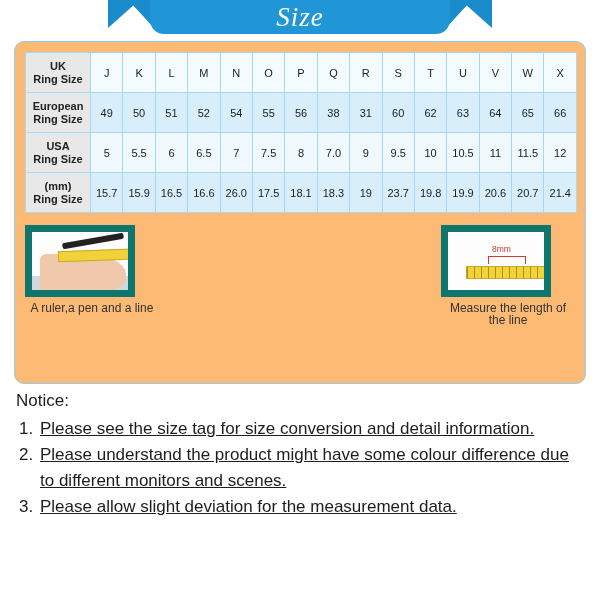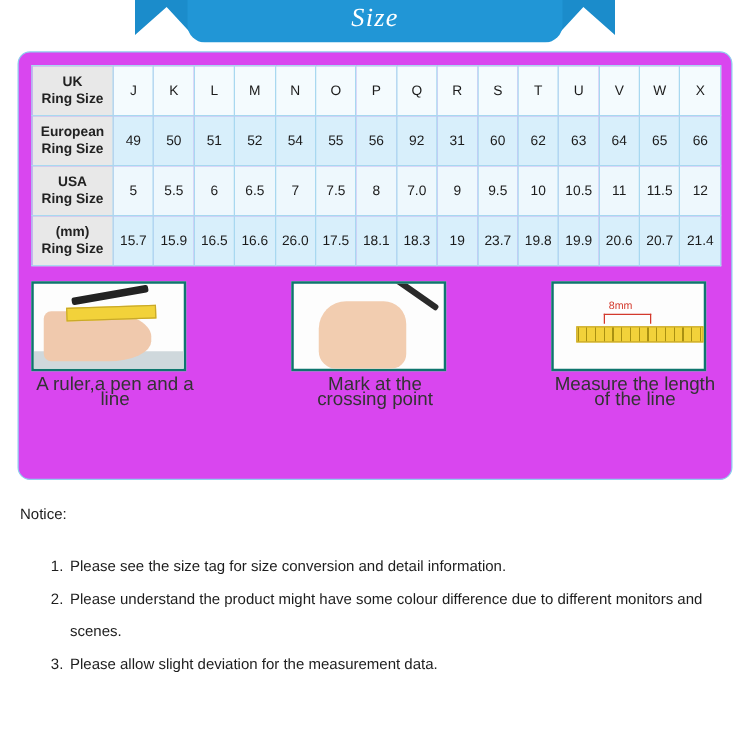--- a/index.html
+++ b/index.html
@@ -57,36 +57,36 @@
   }
   .banner-title {
     position: absolute;
     left: 0;
     right: 0;
     top: 2px;
     text-align: center;
     color: #ffffff;
     font-family: "Liberation Serif", serif;
     font-style: italic;
-    font-size: 21px;
+    font-size: 27px;
     letter-spacing: 1px;
     z-index: 5;
   }
 
   
   .card {
     position: absolute;
     left: 14px;
     top: 41px;
     width: 572px;
     height: 343px;
     border: 1px solid #8ecdee;
     border-radius: 10px;
     box-sizing: border-box;
-    background: #d946ef;
+    background: #fdba74;
     padding: 10px;
   }
 
   
   table.size-table {
     border-collapse: collapse;
     width: 552px;
     table-layout: fixed;
   }
   table.size-table td {
@@ -117,31 +117,31 @@
   
   .steps {
     display: flex;
     justify-content: space-between;
     margin-top: 12px;
   }
   .step {
     width: 134px;
   }
   .step-img {
-    width: 124px;
+    width: 110px;
     height: 72px;
-    border: 2px solid #0f766e;
+    border: 7px solid #0f766e;
     box-sizing: border-box;
     position: relative;
     overflow: hidden;
     background: #fdfdfd;
   }
   .step-cap {
     margin-top: 5px;
-    font-size: 15px;
+    font-size: 12px;
     text-align: center;
     color: #333;
     line-height: 12px;
   }
 
   
   .arm {
     position: absolute;
     background: #f0c9ad;
     border-radius: 40% 30% 25% 35%;
@@ -223,30 +223,31 @@
     position: absolute;
     left: 40px; top: 24px; width: 36px; height: 7px;
     border: 1px solid #d3392c;
     border-bottom: none;
   }
 
   
   .notice {
     position: absolute;
     left: 16px;
-    top: 398px;
+    top: 388px;
     width: 570px;
-    font-size: 12px;
+    font-size: 17px;
     color: #1d1d1d;
     line-height: 26px;
   }
   .notice-title { margin-bottom: 2px; }
   .notice ol {
-    margin: 16px;
+    margin: 0;
     padding-left: 22px;
+    text-decoration: underline;
   }
   .notice li { padding-left: 2px; }
 </style>
 </head>
 <body>
 
 <div class="page">
 
   <div class="banner">
     <div class="banner-tail-left"></div>
@@ -285,21 +286,21 @@
             <div>European</div>
             <div>Ring Size</div>
           </td>
           <td>49</td>
           <td>50</td>
           <td>51</td>
           <td>52</td>
           <td>54</td>
           <td>55</td>
           <td>56</td>
-          <td>92</td>
+          <td>38</td>
           <td>31</td>
           <td>60</td>
           <td>62</td>
           <td>63</td>
           <td>64</td>
           <td>65</td>
           <td>66</td>
         </tr>
         <tr class="r3">
           <td class="rowhead">
@@ -352,27 +353,20 @@
         <div class="step-img">
           <div class="s1-table"></div>
           <div class="arm s1-arm"></div>
           <div class="s1-ruler"></div>
           <div class="s1-pen"></div>
         </div>
         <div class="step-cap">A ruler,a pen and a line</div>
       </div>
 
 
-      <div class="step">
-        <div class="step-img">
-          <div class="s3-hand"></div>
-          <div class="s3-pen"></div>
-        </div>
-        <div class="step-cap">Mark at the crossing point</div>
-      </div>
 
       <div class="step">
         <div class="step-img">
           <div class="s4-label">8mm</div>
           <div class="s4-bracket"></div>
           <div class="s4-tape">
             <div class="s4-tape-ticks"></div>
           </div>
         </div>
         <div class="step-cap">Measure the length of the line</div>

